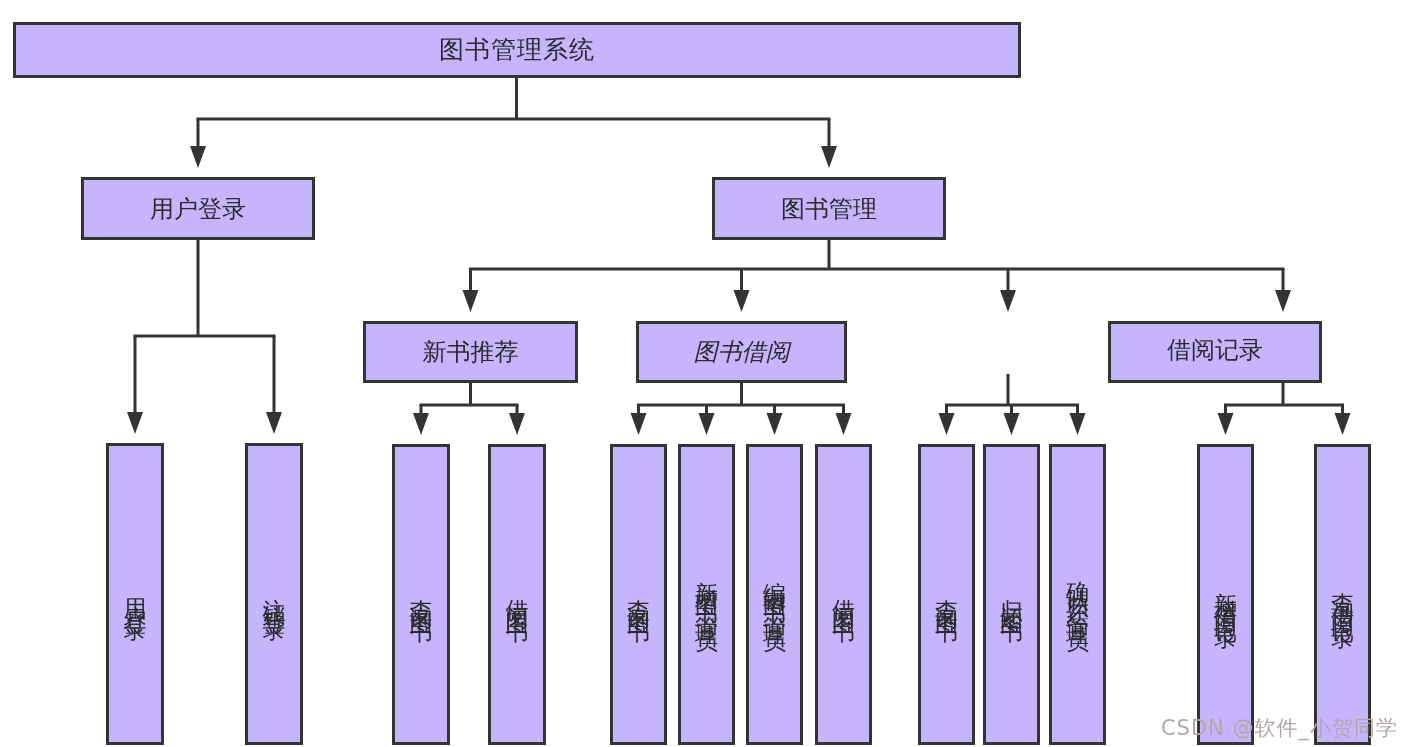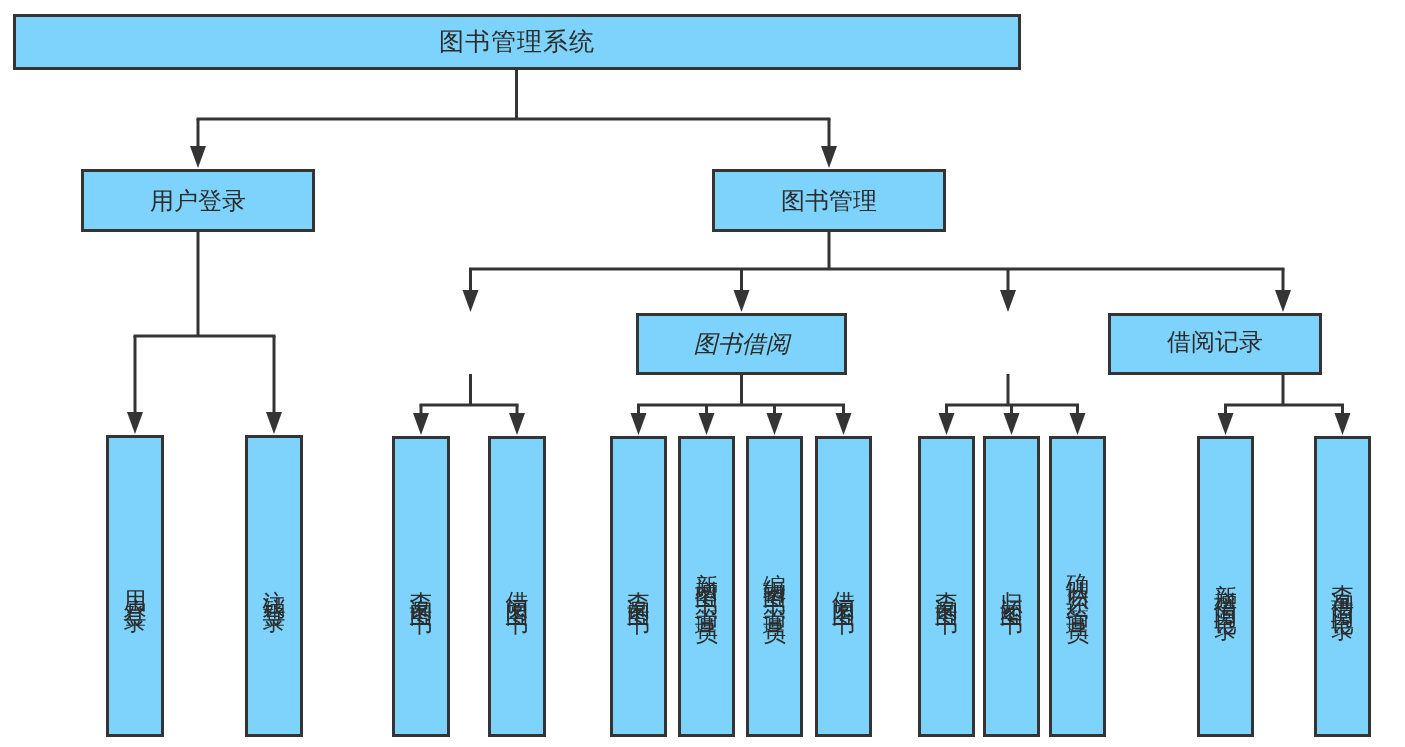--- a/index.html
+++ b/index.html
@@ -2,23 +2,23 @@
 <html><head>
 <meta charset="utf-8">
 <style>
   html,body{margin:0;padding:0;background:#ffffff;}
   #stage{
     position:relative;width:1405px;height:747px;background:#ffffff;overflow:hidden;
     font-family:"DejaVu Sans","Liberation Sans",sans-serif;color:#2b2b2b;
   }
   #wires{position:absolute;left:0;top:0;z-index:0;}
   .box{
-    position:absolute;box-sizing:border-box;background:#7dd3fc;
+    position:absolute;box-sizing:border-box;background:#c4b5fd;
     border:3px solid #343434;display:flex;align-items:center;justify-content:center;
-    z-index:1;text-align:center;line-height:1.25;
+    z-index:1;text-align:center;line-height:1.25;margin-top:8px;
   }
   .h-label{font-size:24px;}
   .title-box{font-size:25px;letter-spacing:1px;}
   .v-box{
     writing-mode:vertical-rl;text-orientation:mixed;
     font-size:23px;letter-spacing:7px;
   }
   .watermark{
     position:absolute;right:7px;bottom:5px;z-index:2;
     font-size:21px;color:#b1a7a5;letter-spacing:1px;white-space:nowrap;
@@ -93,20 +93,21 @@
       <polygon points="1217.5,413 1233.5,413 1225.5,435"></polygon>
       <polygon points="1334.5,413 1350.5,413 1342.5,435"></polygon>
     </g>
   </svg>
 
   <div class="box title-box" style="left:13px;top:14px;width:1008px;height:56px;">图书管理系统</div>
 
   <div class="box h-label" style="left:81px;top:169px;width:234px;height:63px;">用户登录</div>
   <div class="box h-label" style="left:712px;top:169px;width:234px;height:63px;">图书管理</div>
 
+  <div class="box h-label" style="left:363px;top:313px;width:215px;height:62px;">新书推荐</div>
   <div class="box h-label" style="left:636px;top:313px;width:211px;height:62px;font-style:italic;">图书借阅</div>
   <div class="box h-label" style="left:1108px;top:313px;width:214px;height:62px;font-family:Liberation Mono, monospace;">借阅记录</div>
 
   <div class="box v-box" style="left:106px;top:435px;width:58px;height:302px;">用户登录</div>
   <div class="box v-box" style="left:245px;top:435px;width:58px;height:302px;">注销登录</div>
 
   <div class="box v-box" style="left:392px;top:436px;width:58px;height:301px;">查询图书</div>
   <div class="box v-box" style="left:488px;top:436px;width:58px;height:301px;">借阅图书</div>
 
   <div class="box v-box" style="left:610px;top:436px;width:57px;height:301px;">查询图书</div>
@@ -114,14 +115,15 @@
   <div class="box v-box" style="left:746px;top:436px;width:57px;height:301px;">编辑图书（管理员）</div>
   <div class="box v-box" style="left:815px;top:436px;width:57px;height:301px;">借阅图书</div>
 
   <div class="box v-box" style="left:918px;top:436px;width:57px;height:301px;">查询图书</div>
   <div class="box v-box" style="left:983px;top:436px;width:57px;height:301px;">归还图书</div>
   <div class="box v-box" style="left:1049px;top:436px;width:57px;height:301px;">确认归还（管理员）</div>
 
   <div class="box v-box" style="left:1197px;top:436px;width:57px;height:301px;">新增借阅记录</div>
   <div class="box v-box" style="left:1314px;top:436px;width:57px;height:301px;">查询借阅记录</div>
 
+  <div class="watermark">CSDN @软件_小贺同学</div>
 
 </div>
 
 </body></html>

